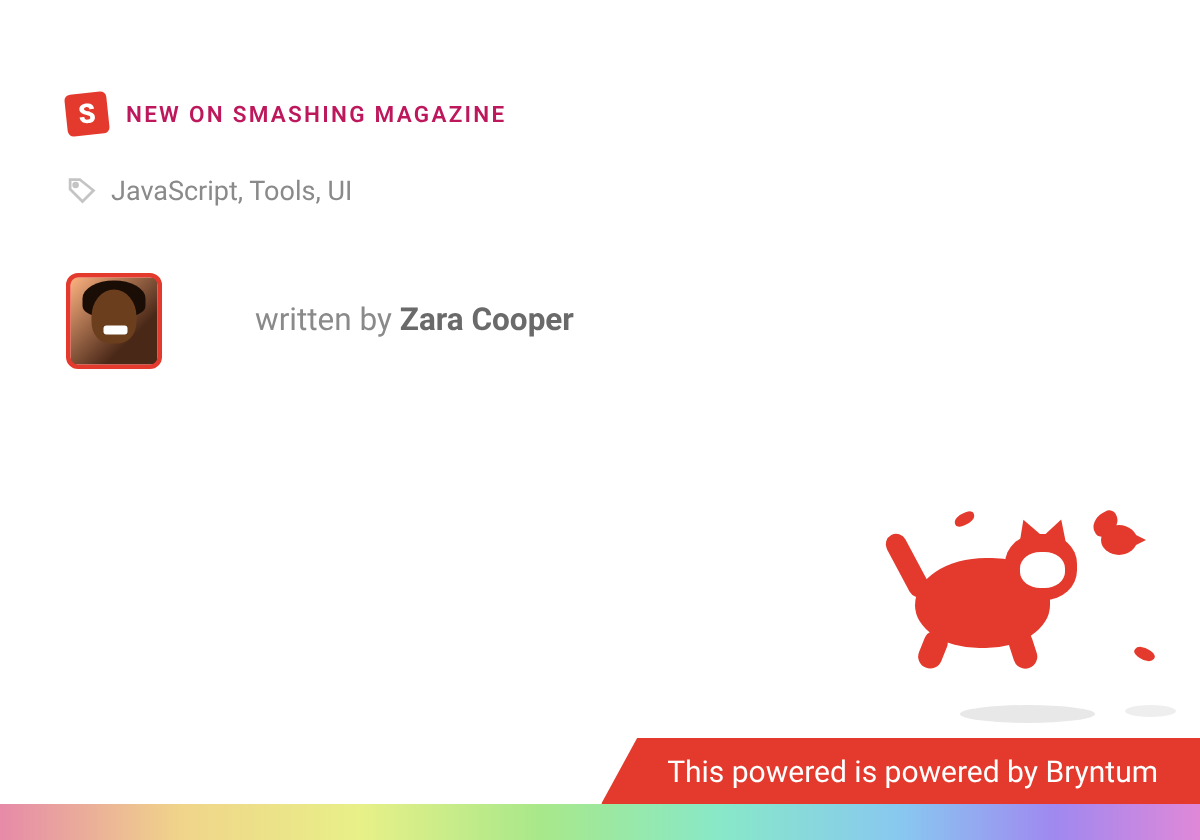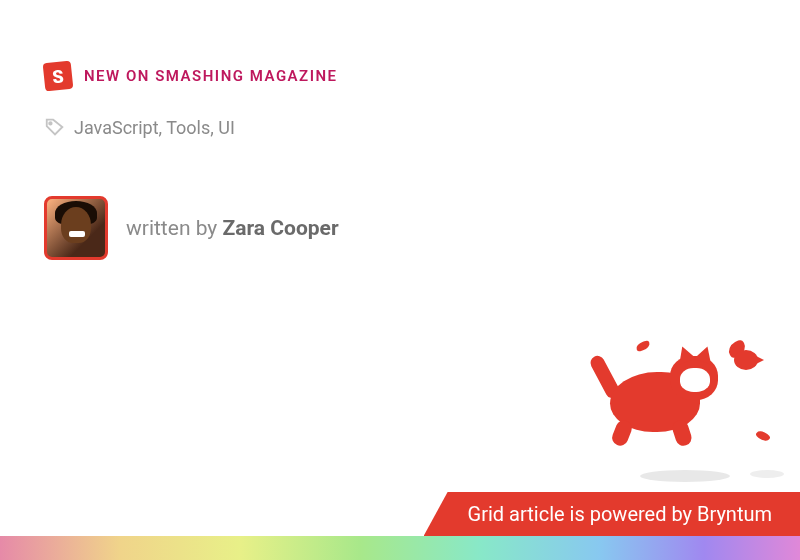--- a/index.html
+++ b/index.html
@@ -50,21 +50,21 @@
   letter-spacing: -0.5px;
   margin-bottom: 28px;
   font-family: "Arial Rounded MT Bold", "Helvetica Rounded", Arial, sans-serif;
 }
 .tags-row {
   display: flex;
   align-items: center;
   gap: 8px;
   color: #8a8a8a;
   font-size: 18px;
-  margin-bottom: 58px;
+  margin-bottom: 44px;
 }
 .tag-icon {
   width: 22px;
   height: 22px;
   opacity: 0.5;
 }
 .author-row {
   display: flex;
   align-items: center;
   gap: 18px;
@@ -101,20 +101,21 @@
   top: 32px;
   left: 22px;
   width: 16px;
   height: 6px;
   background: #fff;
   border-radius: 2px;
 }
 .author-text {
   font-size: 21px;
   color: #8a8a8a;
+  margin-left: 44px;
 }
 .author-name {
   font-weight: 700;
   color: #6a6a6a;
 }
 .cat-illustration {
   position: absolute;
   right: 24px;
   bottom: 96px;
   width: 180px;
@@ -328,18 +329,18 @@
     <div class="cat-ear2"></div>
     <div class="cat-face"></div>
     <div class="bird">
       <div class="bird-wing"></div>
       <div class="bird-body"></div>
       <div class="bird-beak"></div>
     </div>
   </div>
 
   <div class="sponsor-banner">
-    <span>Grid article is powered by Bryntum</span>
+    <span>This powered is powered by Bryntum</span>
   </div>
 
 </div>
 
 <div class="footer-stripe"></div>
 
 </body></html>

